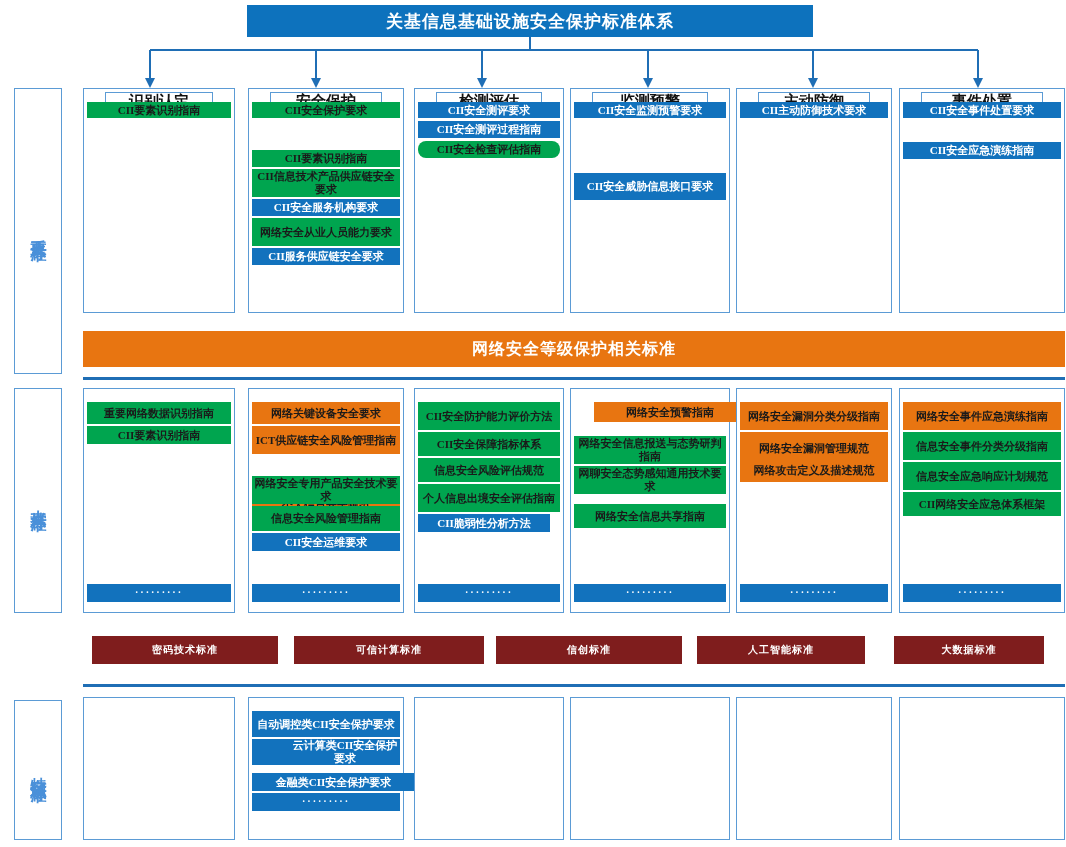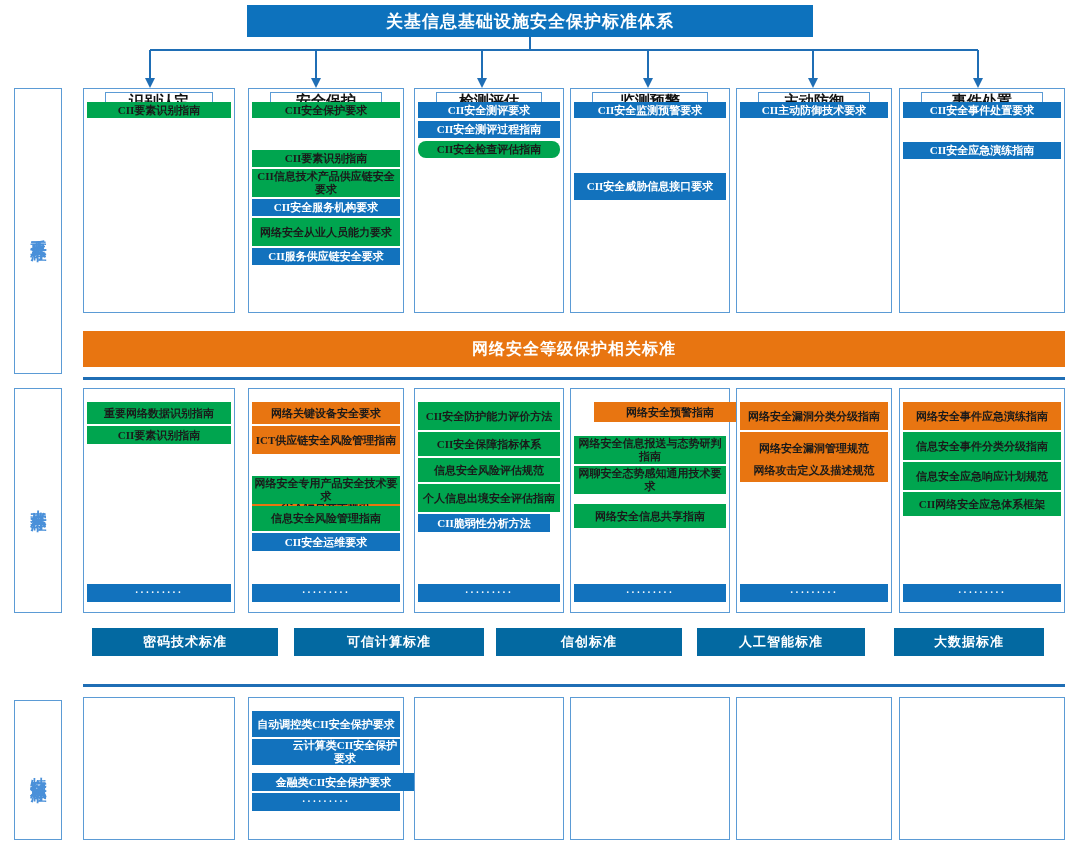--- a/index.html
+++ b/index.html
@@ -76,24 +76,25 @@
     position:absolute;
     background:#e87511;color:#ffffff;
     display:flex;align-items:center;justify-content:center;
     font-size:16px;font-weight:bold;letter-spacing:1px;
     box-sizing:border-box;
   }
 
   
   .tag{
     position:absolute;
-    background:#0369a1;color:#ffffff;
-    display:flex;align-items:center;justify-content:center;
-    font-size:13px;font-weight:bold;letter-spacing:1px;
-    box-sizing:border-box;
+    background:#7f1d1d;color:#ffffff;
+    display:flex;align-items:center;justify-content:center;
+    font-size:10px;font-weight:bold;letter-spacing:1px;
+    box-sizing:border-box;
+    margin-top:8px;
   }
 
   
   .rule{position:absolute;background:#1f6eb5;height:3px;}
 </style>
 </head>
 <body>
 
 <div class="canvas">
 

